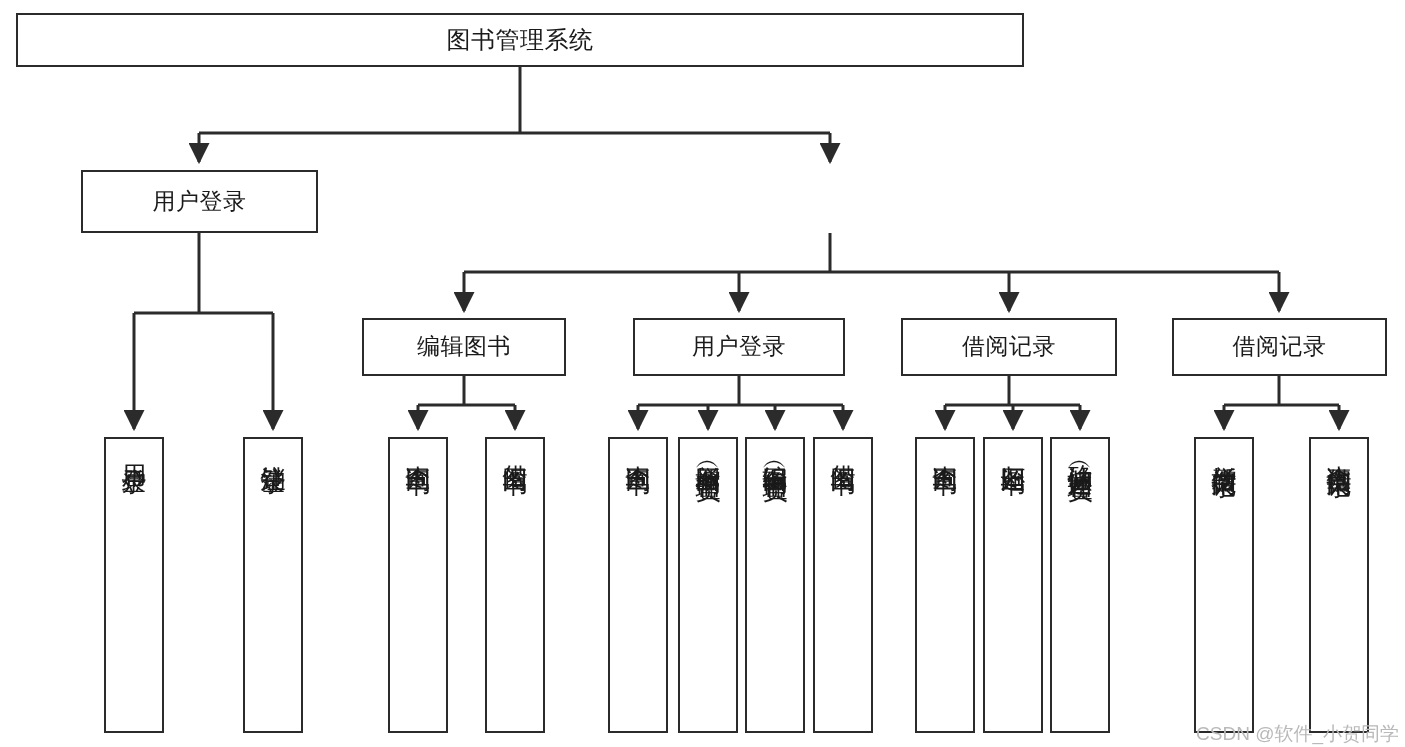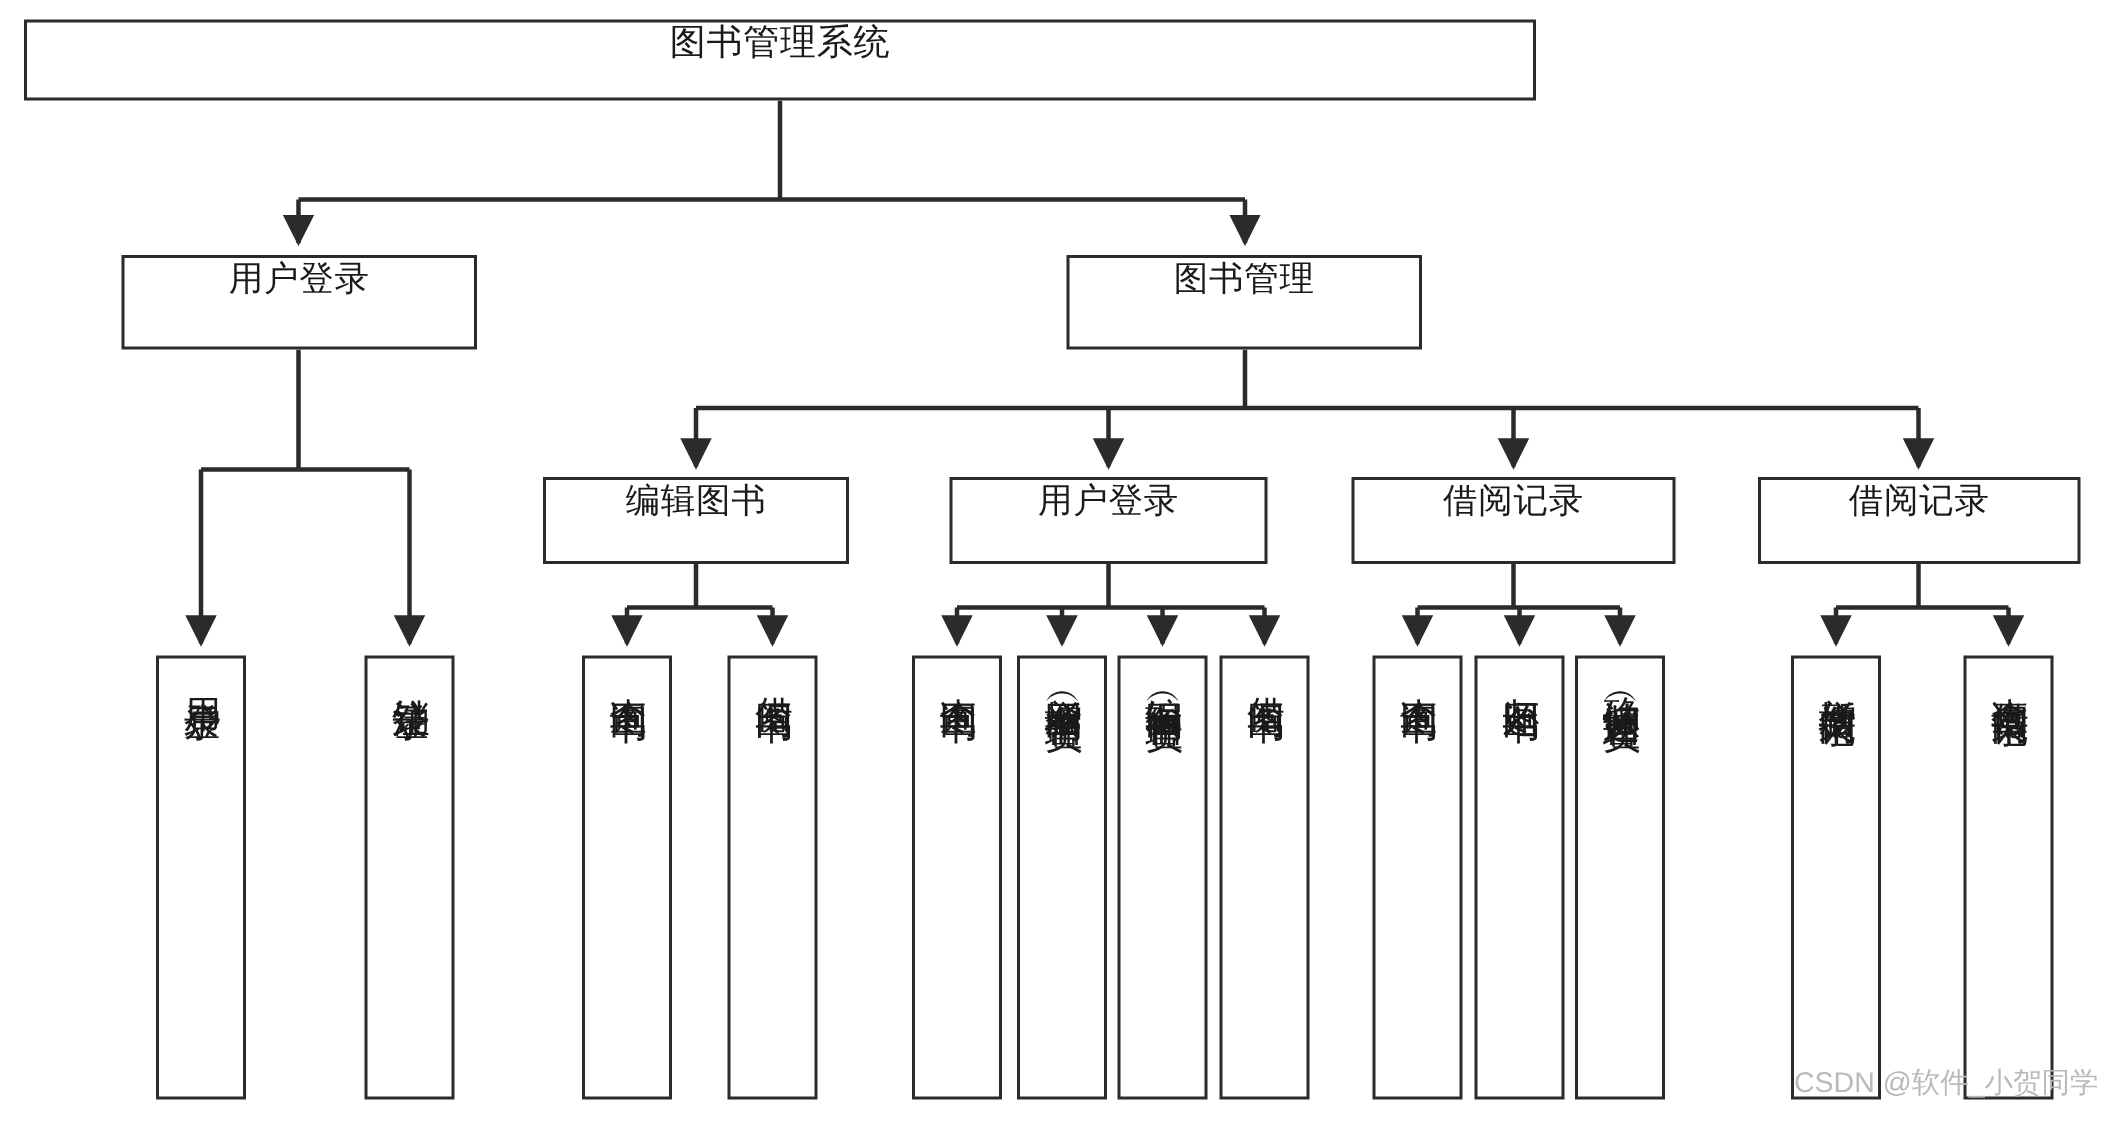--- a/index.html
+++ b/index.html
@@ -26,20 +26,21 @@
     width: 1405px;
     height: 747px;
     pointer-events: none;
   }
   .node {
     position: absolute;
     box-sizing: border-box;
     background: #ffffff;
     border: 2px solid #2b2b2b;
     display: flex;
+    align-items: center;
     justify-content: center;
     overflow: hidden;
   }
   .node .label {
     color: #1a1a1a;
     letter-spacing: 0.5px;
     white-space: nowrap;
     line-height: 1.18;
   }
   .node.horiz .label {
@@ -55,21 +56,21 @@
   .node.vert .label {
     writing-mode: vertical-rl;
     text-orientation: upright;
     font-size: 25px;
     letter-spacing: 2px;
     line-height: 1.0;
   }
   .watermark {
     position: absolute;
     right: 6px;
-    bottom: 12px;
+    bottom: 0;
     font-size: 19px;
     color: #b9b9b9;
     white-space: nowrap;
     font-family: "Liberation Sans", "DejaVu Sans", sans-serif;
   }
 </style>
 </head>
 <body>
 
 <div id="diagram-root">
@@ -124,23 +125,20 @@
     </g>
   </svg>
 
   <div class="node root horiz" style="left:16px; top:13px; width:1008px; height:54px;">
     <span class="label">图书管理系统</span>
   </div>
 
   <div class="node horiz" style="left:81px; top:170px; width:237px; height:63px;">
     <span class="label">用户登录</span>
   </div>
-  <div class="node horiz" style="left:711px; top:170px; width:237px; height:63px;">
-    <span class="label">图书管理</span>
-  </div>
 
   <div class="node horiz" style="left:362px; top:318px; width:204px; height:58px;">
     <span class="label">编辑图书</span>
   </div>
   <div class="node horiz" style="left:633px; top:318px; width:212px; height:58px;">
     <span class="label">用户登录</span>
   </div>
   <div class="node horiz" style="left:901px; top:318px; width:216px; height:58px;">
     <span class="label">借阅记录</span>
   </div>

